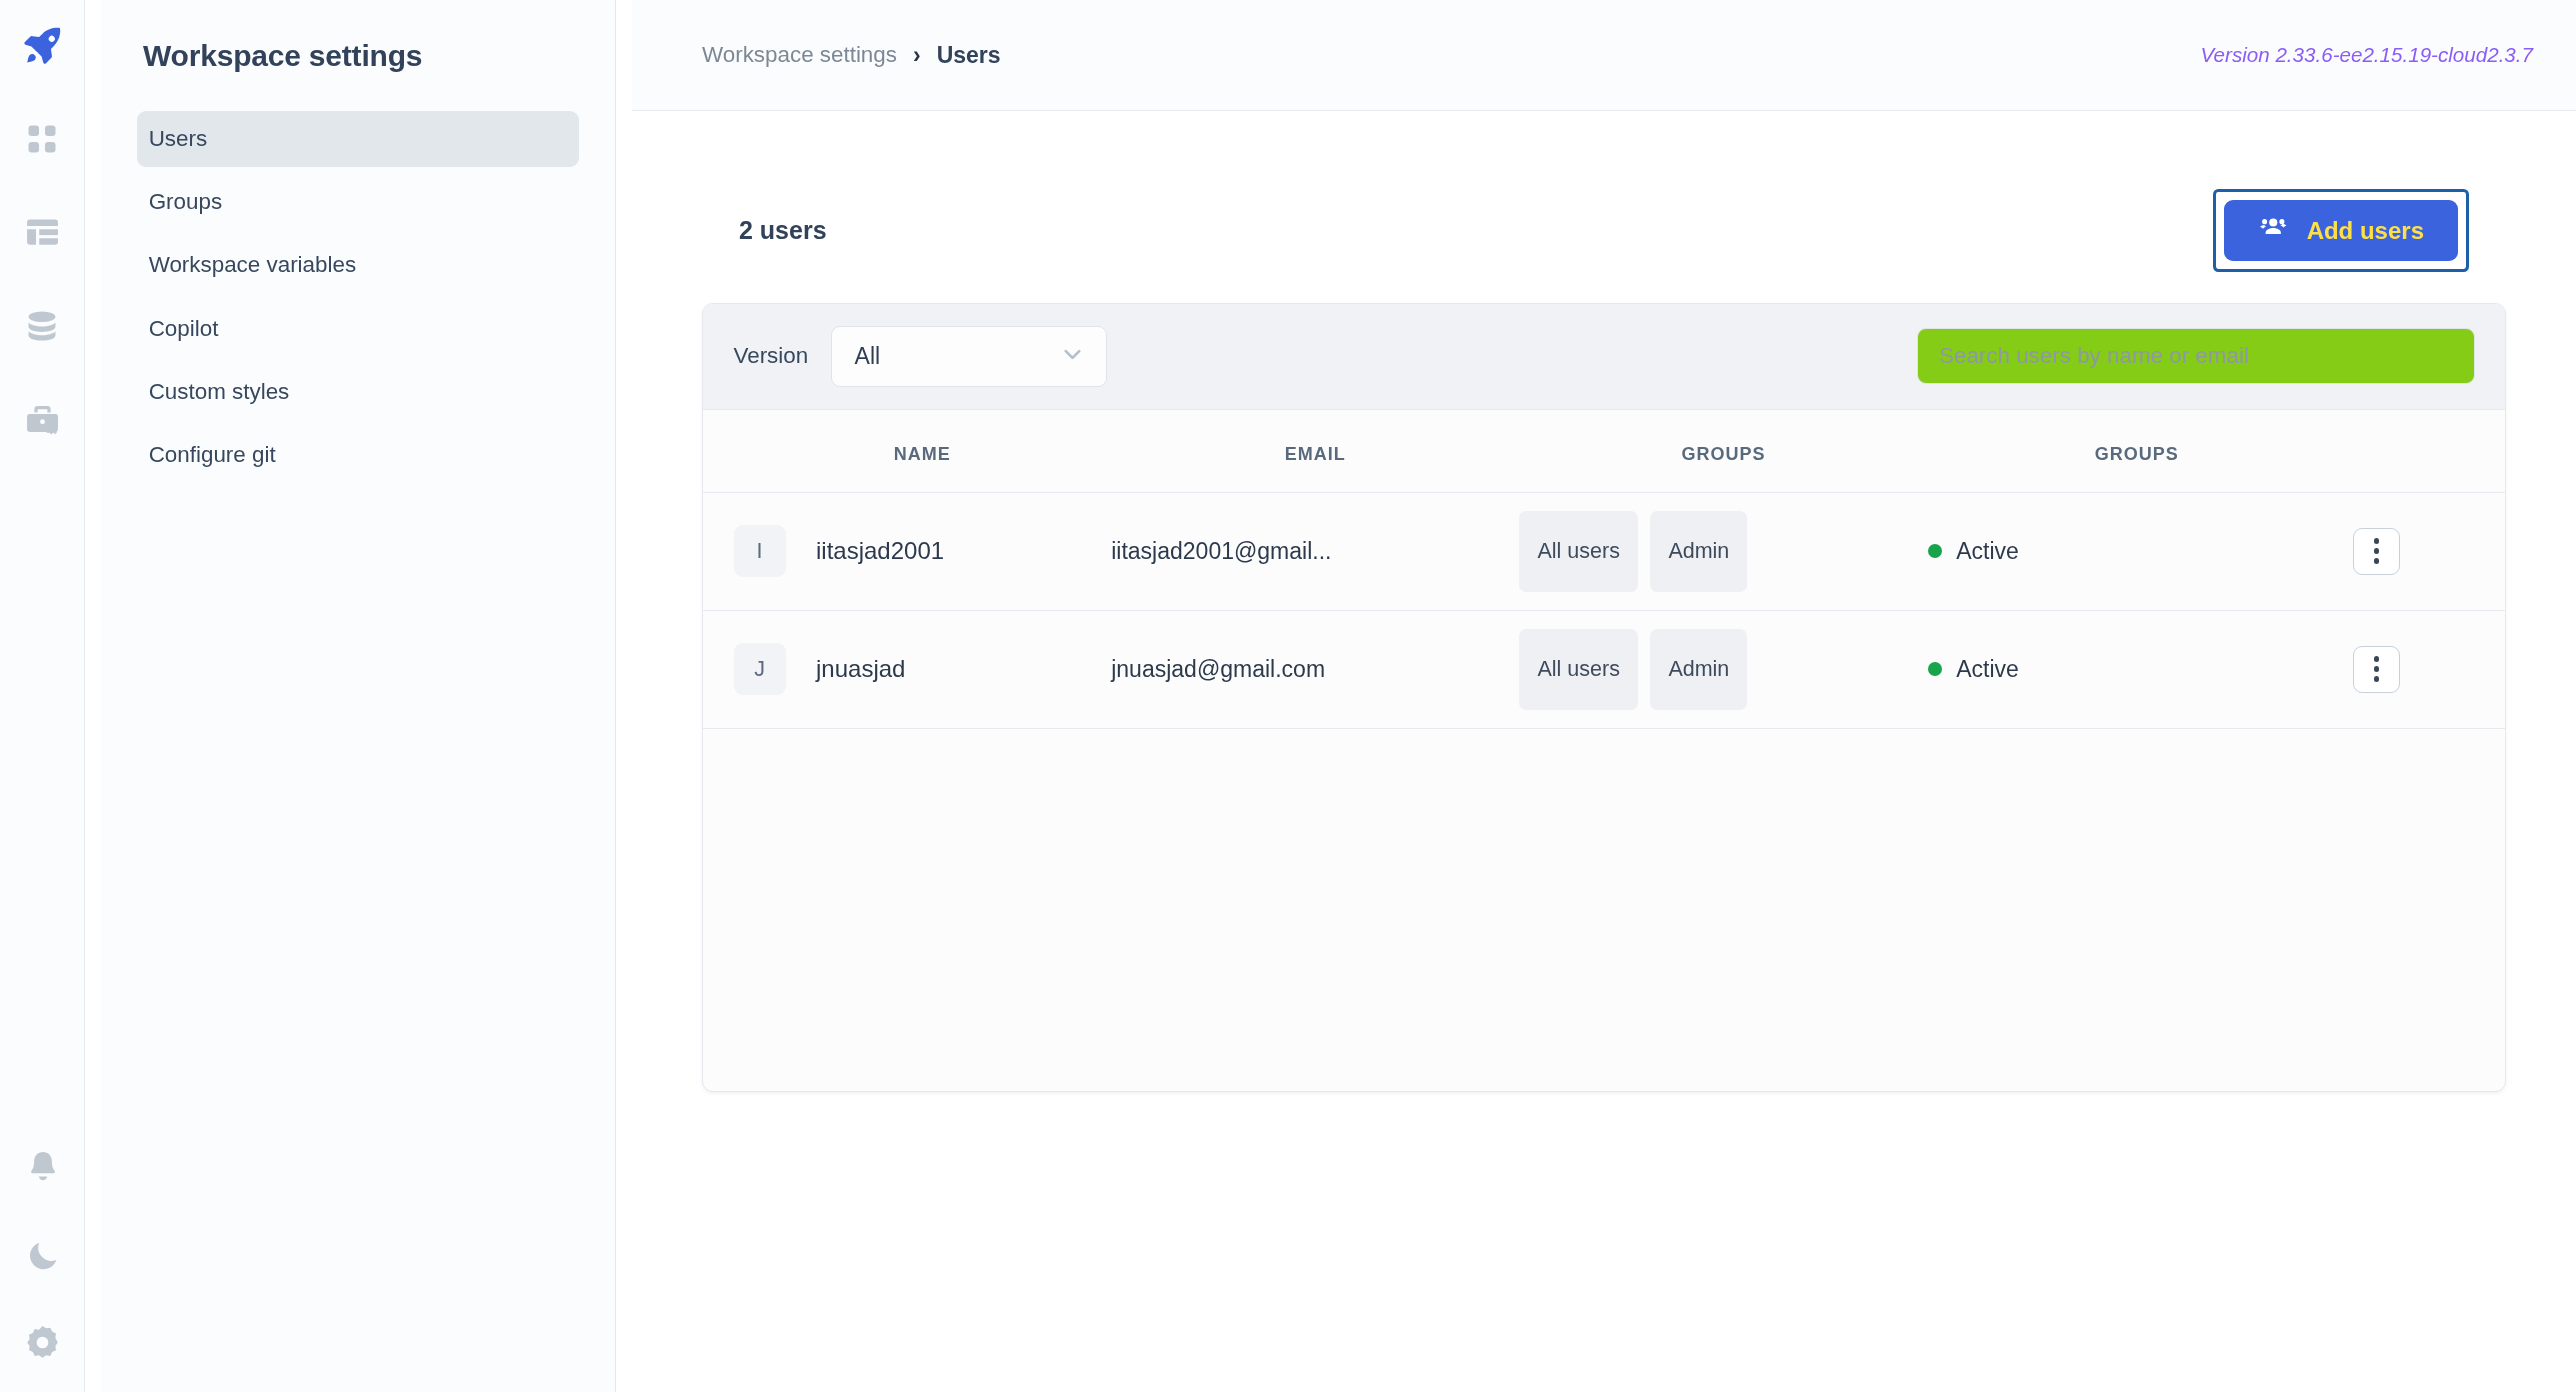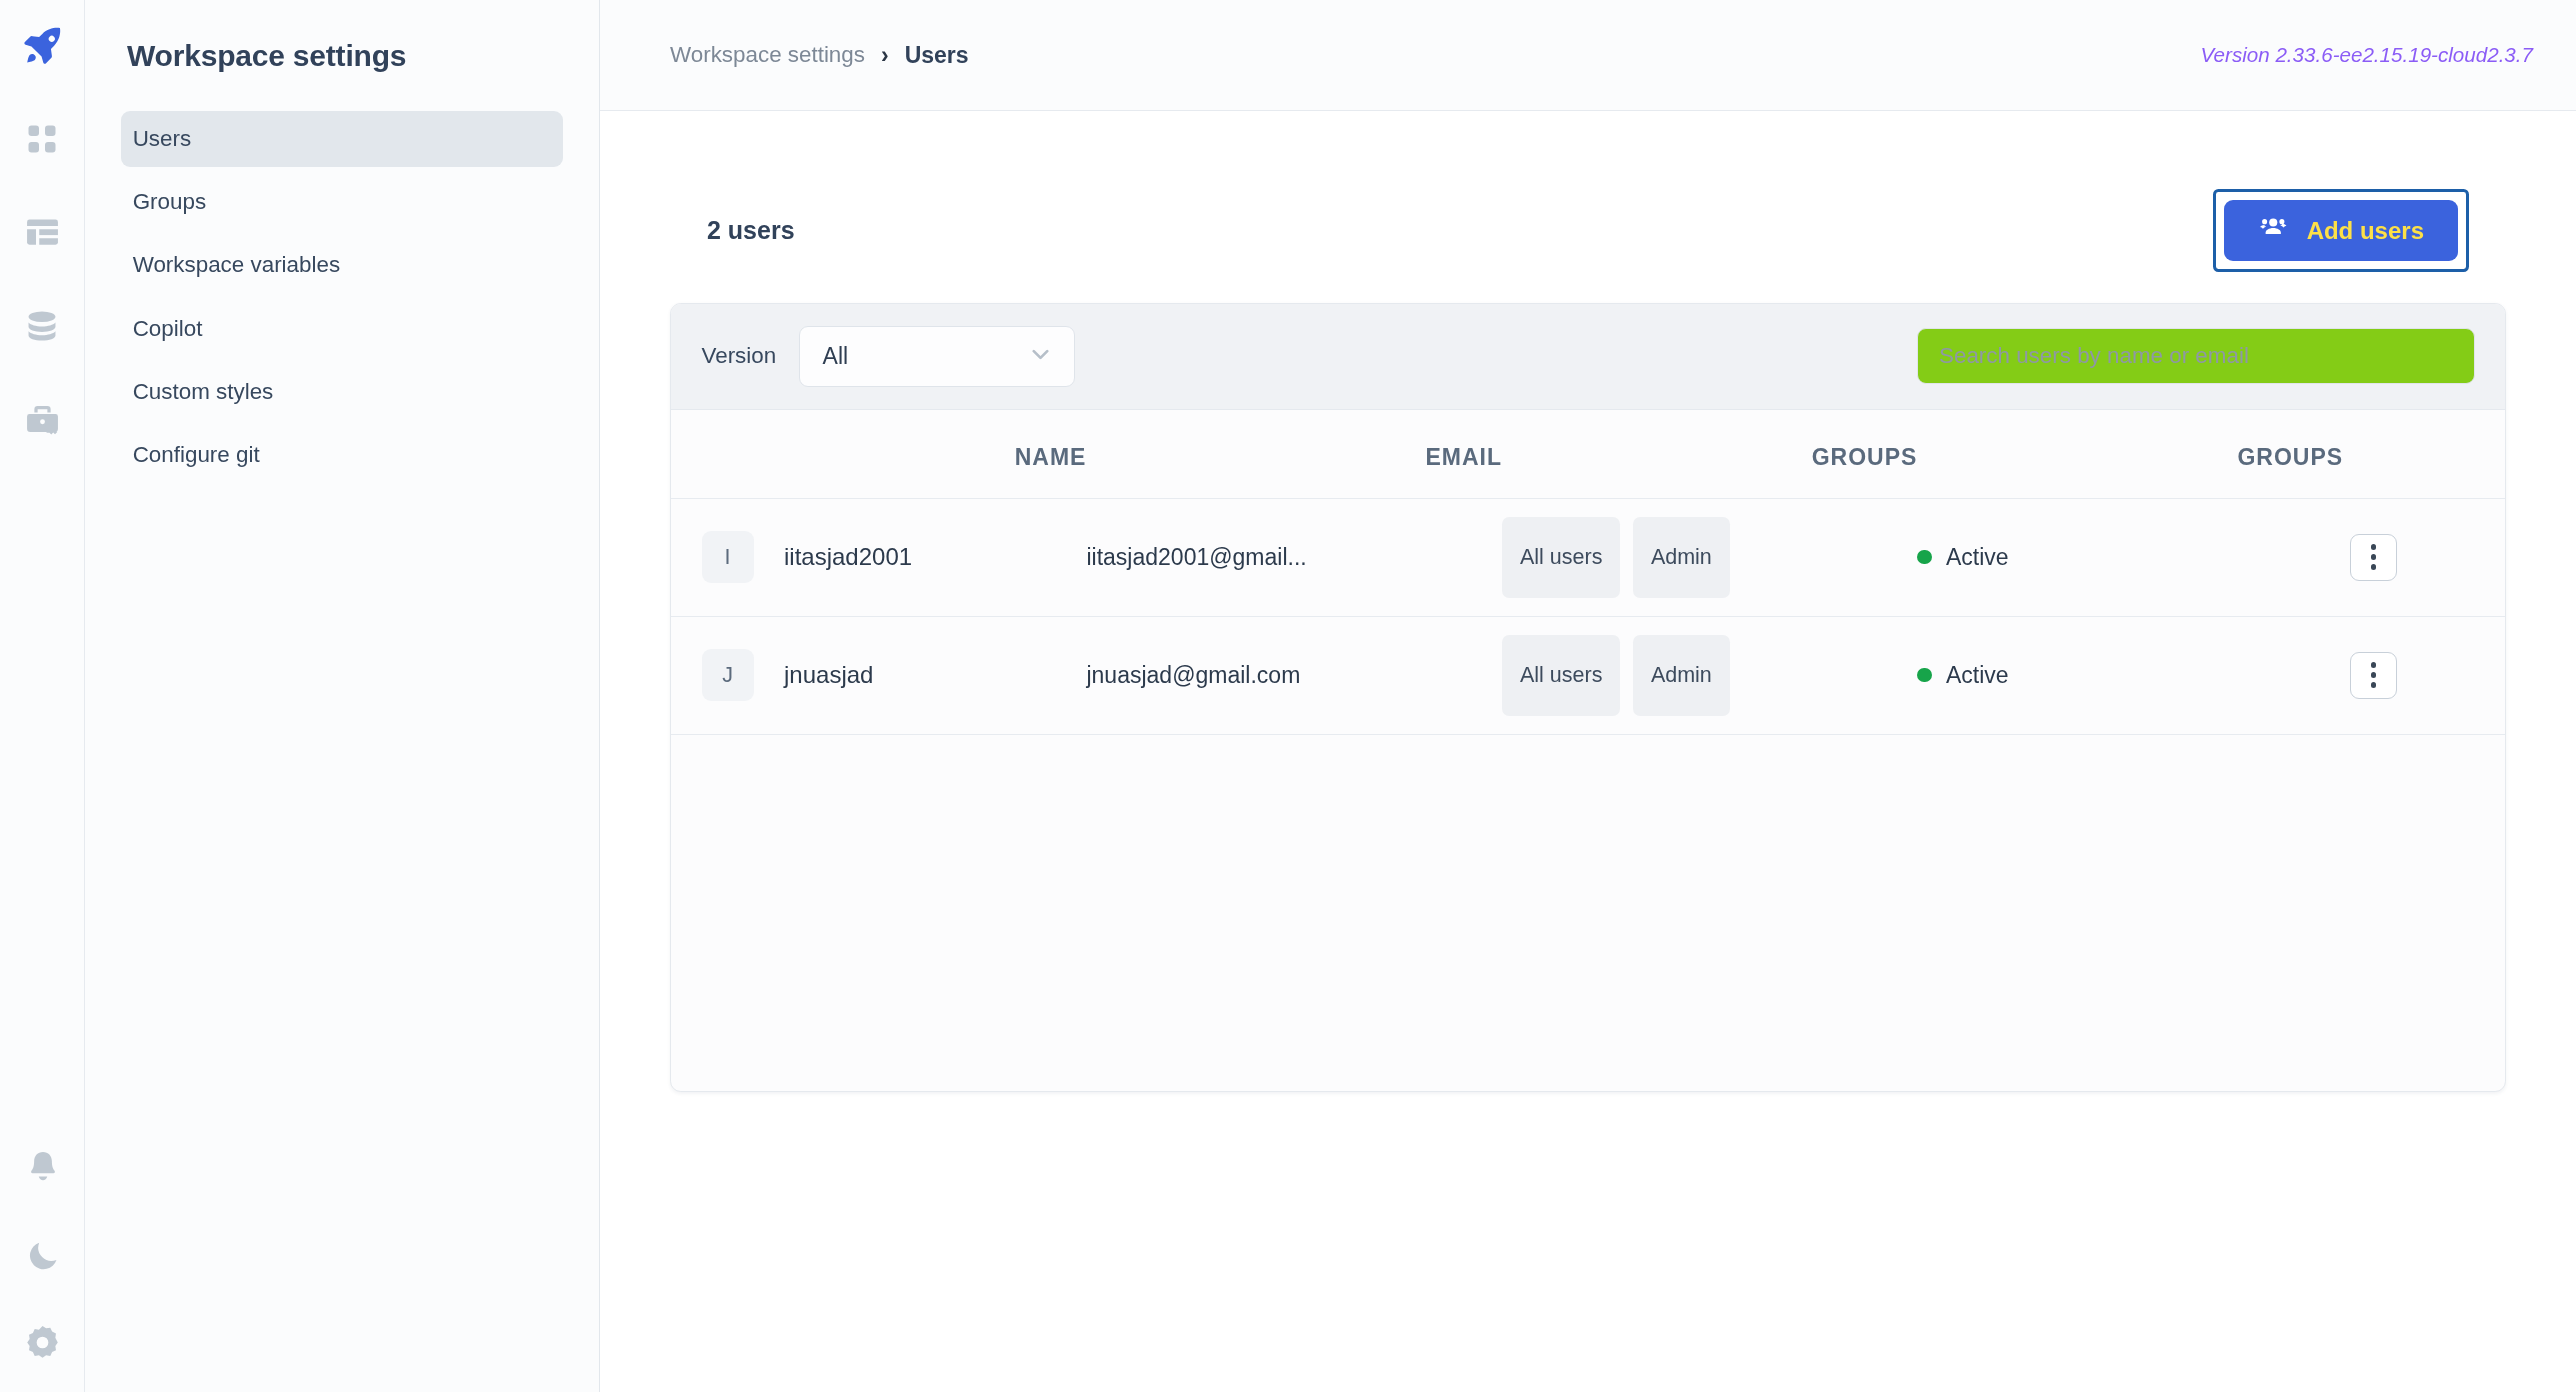--- a/index.html
+++ b/index.html
@@ -2,21 +2,21 @@
 <html style="font-size:14.3px"><head>
 <meta charset="utf-8">
 <style>
   * { box-sizing: border-box; margin: 0; padding: 0; }
   html, body {
     width: 2576px; height: 1393px;
     font-family: "Liberation Sans", sans-serif;
     background: #ffffff;
     overflow: hidden;
   }
-  .app { position: relative; width: 2576px; height: 1048px; display: flex; }
+  .app { position: relative; width: 2576px; height: 1048px; display: flex; gap: 16px; }
 
   
   .rail {
     width: 85px; height: 1393px;
     background: #fbfcfd;
     border-right: 0.9px solid #e6eaef;
     display: flex; flex-direction: column; align-items: center;
     flex: 0 0 85px;
     position: relative;
   }
@@ -113,21 +113,21 @@
   .search {
     width: 558px; height: 56px; background: #84cc16;
     border: 0.9px solid #e0e5ea; border-radius: 9px;
     padding: 0 21.5px; font-size: 22.4px; color: #2f3e52;
     font-family: "Liberation Sans", sans-serif;
   }
   .search::placeholder { color: #8e98a5; }
 
   table { width: 100%; border-collapse: collapse; table-layout: fixed; }
   thead th {
-    text-align: right; font-size: 23px; letter-spacing: 1px;
+    text-align: center; font-size: 18px; letter-spacing: 1px;
     color: #5a6a7d; font-weight: bold; padding: 34px 0 27px 0;
   }
   .c-name { width: 367px; padding-left: 30.5px !important; }
   .c-email { width: 367px; }
   .c-groups { width: 367px; }
   .c-status { width: 376px; }
   .c-act { width: 143px; }
   tbody td { border-top: 0.9px solid #e7ebf0; height: 118px; vertical-align: middle; }
   .cell-name { display: flex; align-items: center; gap: 30.5px; padding-left: 30.5px; }
   .avatar {

